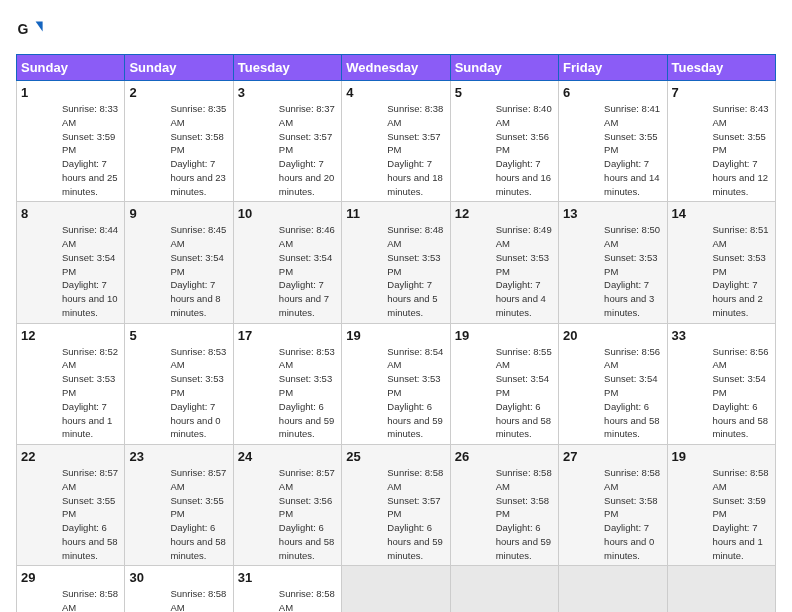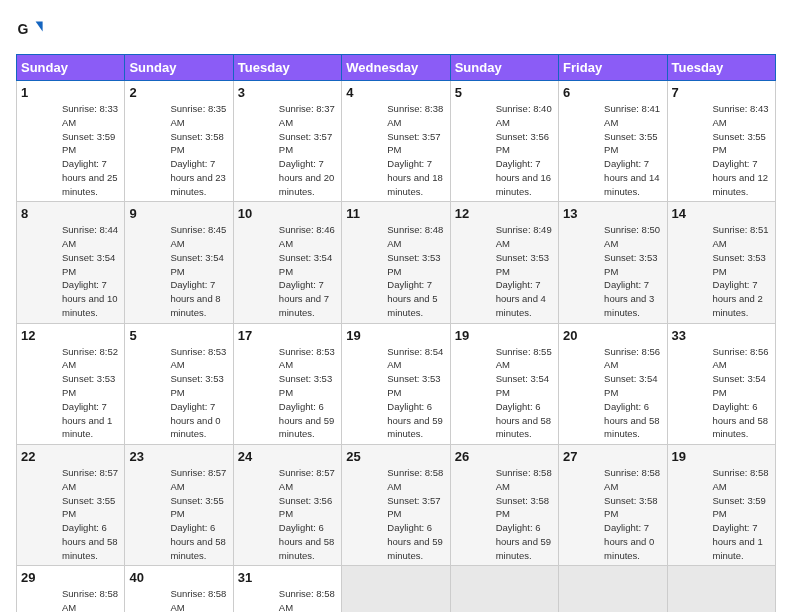--- a/index.html
+++ b/index.html
@@ -247,21 +247,21 @@
             <span class="day-num">19</span>
             <div class="day-info">Sunrise: 8:58 AM<br>Sunset: 3:59 PM<br>Daylight: 7 hours and 1 minute.</div>
           </td>
         </tr>
         <tr>
           <td>
             <span class="day-num">29</span>
             <div class="day-info">Sunrise: 8:58 AM<br>Sunset: 4:00 PM<br>Daylight: 7 hours and 2 minutes.</div>
           </td>
           <td>
-            <span class="day-num">40</span>
+            <span class="day-num">30</span>
             <div class="day-info">Sunrise: 8:58 AM<br>Sunset: 4:01 PM<br>Daylight: 7 hours and 3 minutes.</div>
           </td>
           <td>
             <span class="day-num">31</span>
             <div class="day-info">Sunrise: 8:58 AM<br>Sunset: 4:02 PM<br>Daylight: 7 hours and 4 minutes.</div>
           </td>
           <td class="empty"></td>
           <td class="empty"></td>
           <td class="empty"></td>
           <td class="empty"></td>

